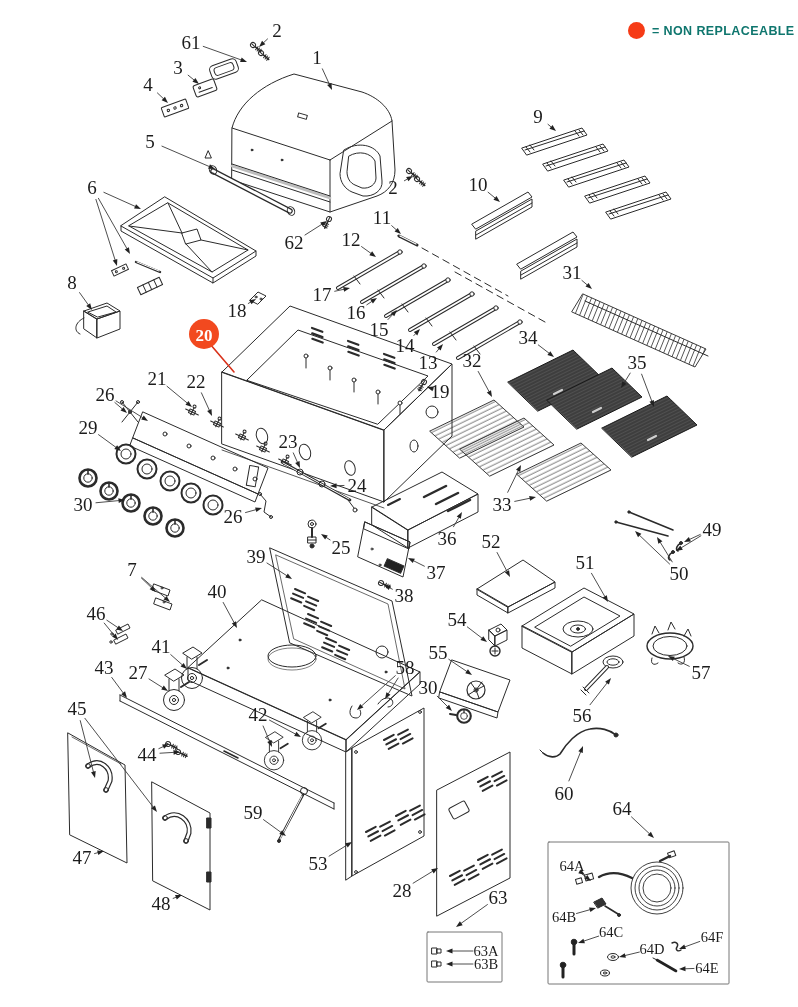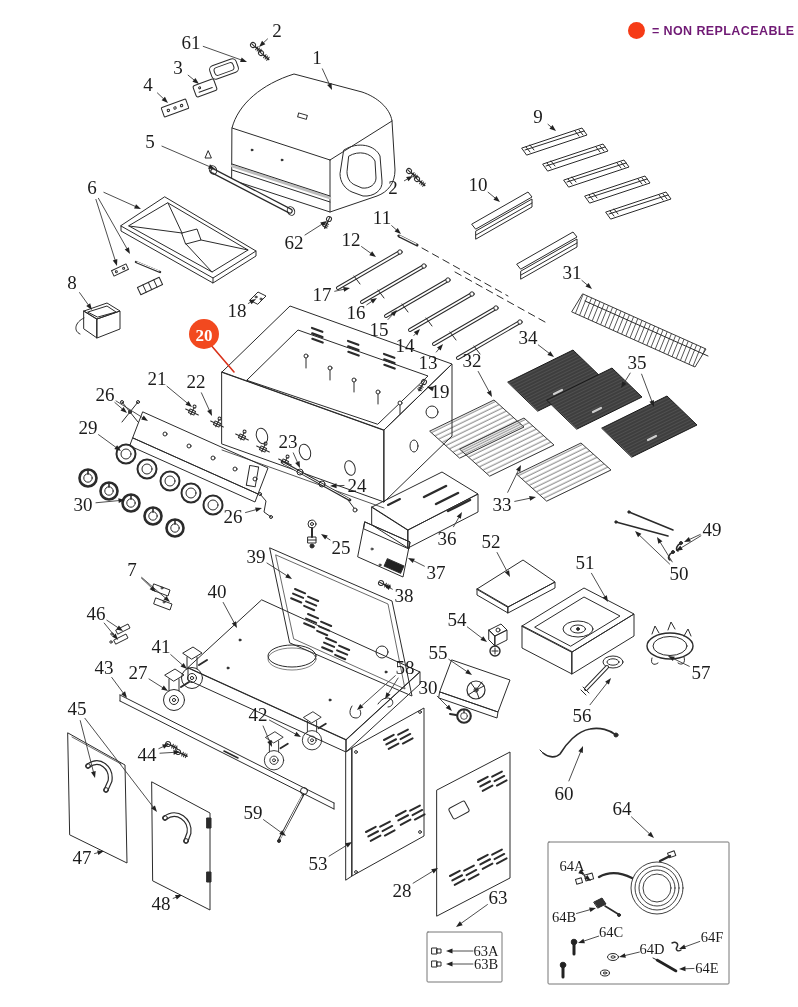--- a/index.html
+++ b/index.html
@@ -1129,16 +1129,16 @@
         <g>
           <line x1="210" y1="344" x2="234" y2="372" stroke="#d8311a" stroke-width="1.6"></line>
           <circle cx="204" cy="334" r="15" fill="#f2491f" stroke="none"></circle>
           <text x="204" y="335" text-anchor="middle" dominant-baseline="central" fill="#ffffff" stroke="none" font-size="17" font-weight="bold" font-family="&quot;Liberation Serif&quot;, serif">20</text>
         </g>
       </g>
 </svg>
 
 <div class="legend">
   <span class="legend-dot" style="background: rgb(246, 59, 22);"></span>
-  <span class="legend-text" style="color: #701a75;">= NON REPLACEABLE</span>
+  <span class="legend-text" style="color: #0f766e;">= NON REPLACEABLE</span>
 </div>
 
 </div>
 
 </body></html>

